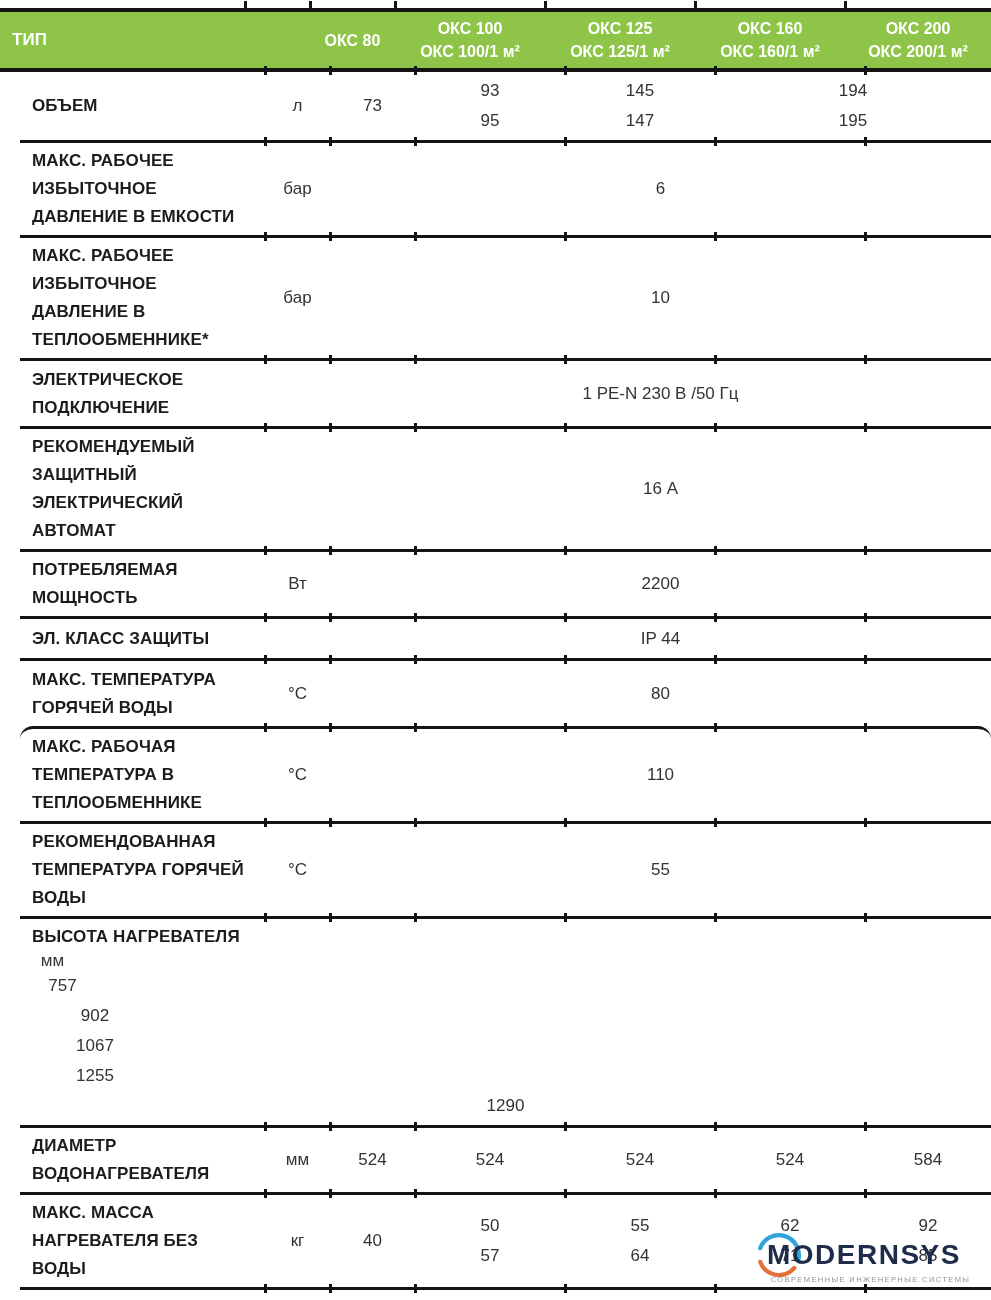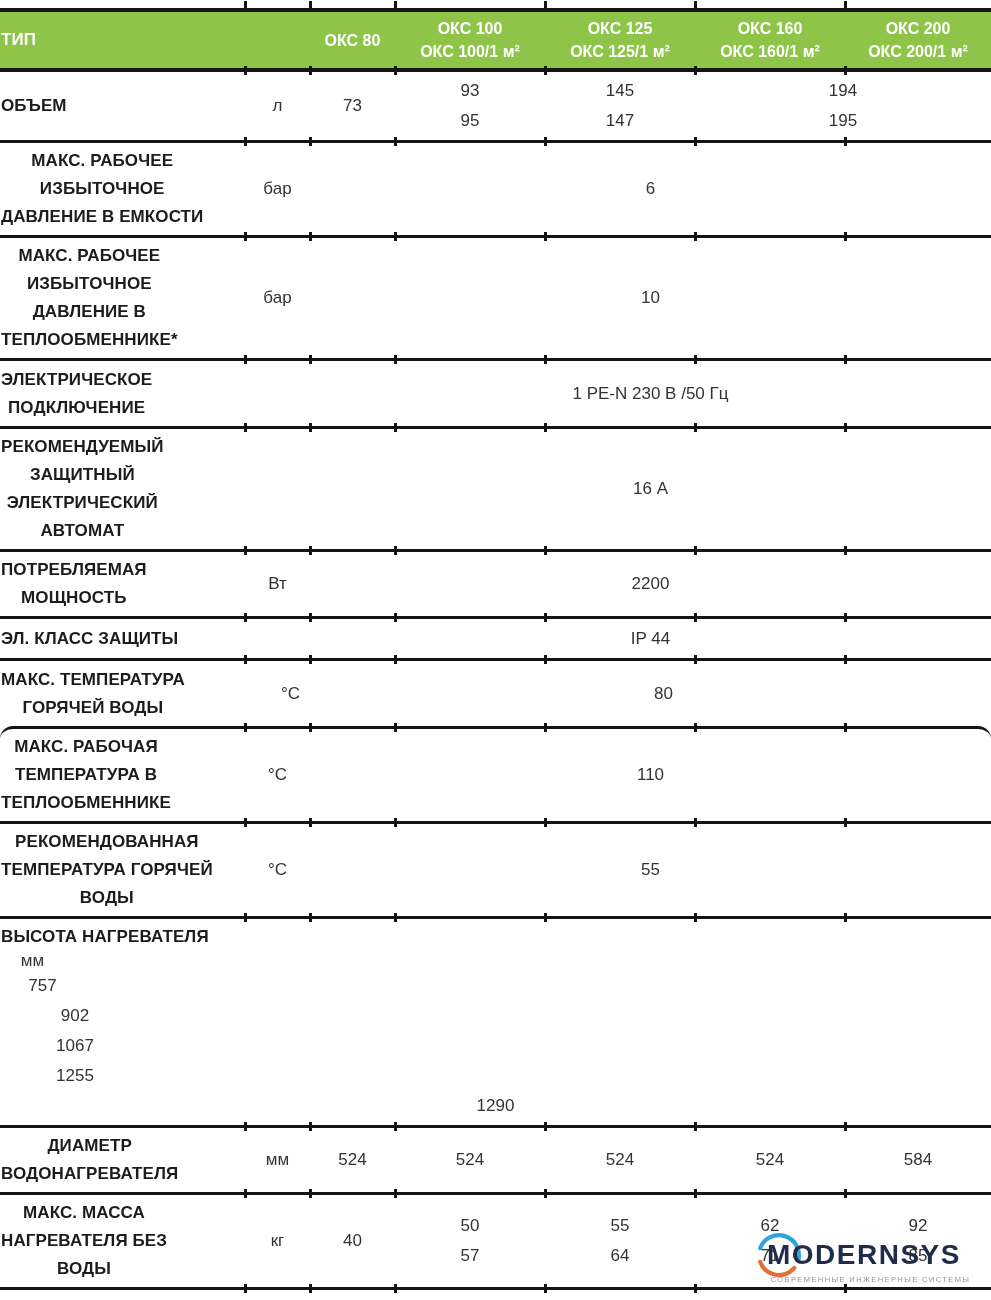--- a/index.html
+++ b/index.html
@@ -36,49 +36,49 @@
     position:relative;display:flex;align-items:stretch;
     background:var(--green);
     border-top:4px solid var(--line);
     border-bottom:4px solid var(--line);
     min-height:64px;
     color:#fff;font-weight:bold;font-size:16px;line-height:23px;
   }
   .thead .cell{white-space:pre-line;}
 
   
-  .trow{position:relative;display:flex;align-items:stretch;padding:4px 0;}
+  .trow{position:relative;display:flex;align-items:stretch;padding:4px 0;margin-left:20px;}
   .trow + .trow{border-top:3px solid var(--line);}
   .tbody{border-bottom:3px solid var(--line);}
 
   .cell{
     display:flex;align-items:center;justify-content:center;
     text-align:center;white-space:pre-line;
   }
   .label-cell{
-    width:245px;justify-content:flex-start;text-align:center;padding-left:1px;
+    width:245px;justify-content:flex-start;text-align:left;padding-left:12px;
     font-weight:bold;font-size:17px;line-height:28px;color:var(--ink);
     letter-spacing:.1px;
   }
   .unit-cell{width:65px;font-size:17px;color:var(--val);}
   .v0{width:85px;}
   .v1,.v2,.v3{width:150px;}
   .v4{flex:1;}
   .val{font-size:17px;line-height:30px;color:var(--val);}
   .vspan{flex:1;font-size:17px;color:var(--val);}
 
   
   .tbody .trow:nth-child(1){min-height:68px;}
   .tbody .trow:nth-child(2){min-height:86px;}
   .tbody .trow:nth-child(3){min-height:118px;}
   .tbody .trow:nth-child(4){min-height:68px;}
   .tbody .trow:nth-child(5){min-height:118px;}
   .tbody .trow:nth-child(6){min-height:66px;}
   .tbody .trow:nth-child(7){min-height:42px;}
-  .tbody .trow:nth-child(8){min-height:68px;gap:13px;}
+  .tbody .trow:nth-child(8){min-height:68px;}
   .tbody .trow:nth-child(9){min-height:82px;border-radius:13px;}
   .tbody .trow:nth-child(10){min-height:86px;}
   .tbody .trow:nth-child(11){min-height:42px;flex-direction:column;}
   .tbody .trow:nth-child(12){min-height:66px;}
   .tbody .trow:nth-child(13){min-height:86px;}
   .tbody .trow:nth-child(14){min-height:64px;}
 
   
   .logo{position:absolute;right:5px;bottom:16px;width:230px;}
   .logo-row{position:relative;height:46px;}

